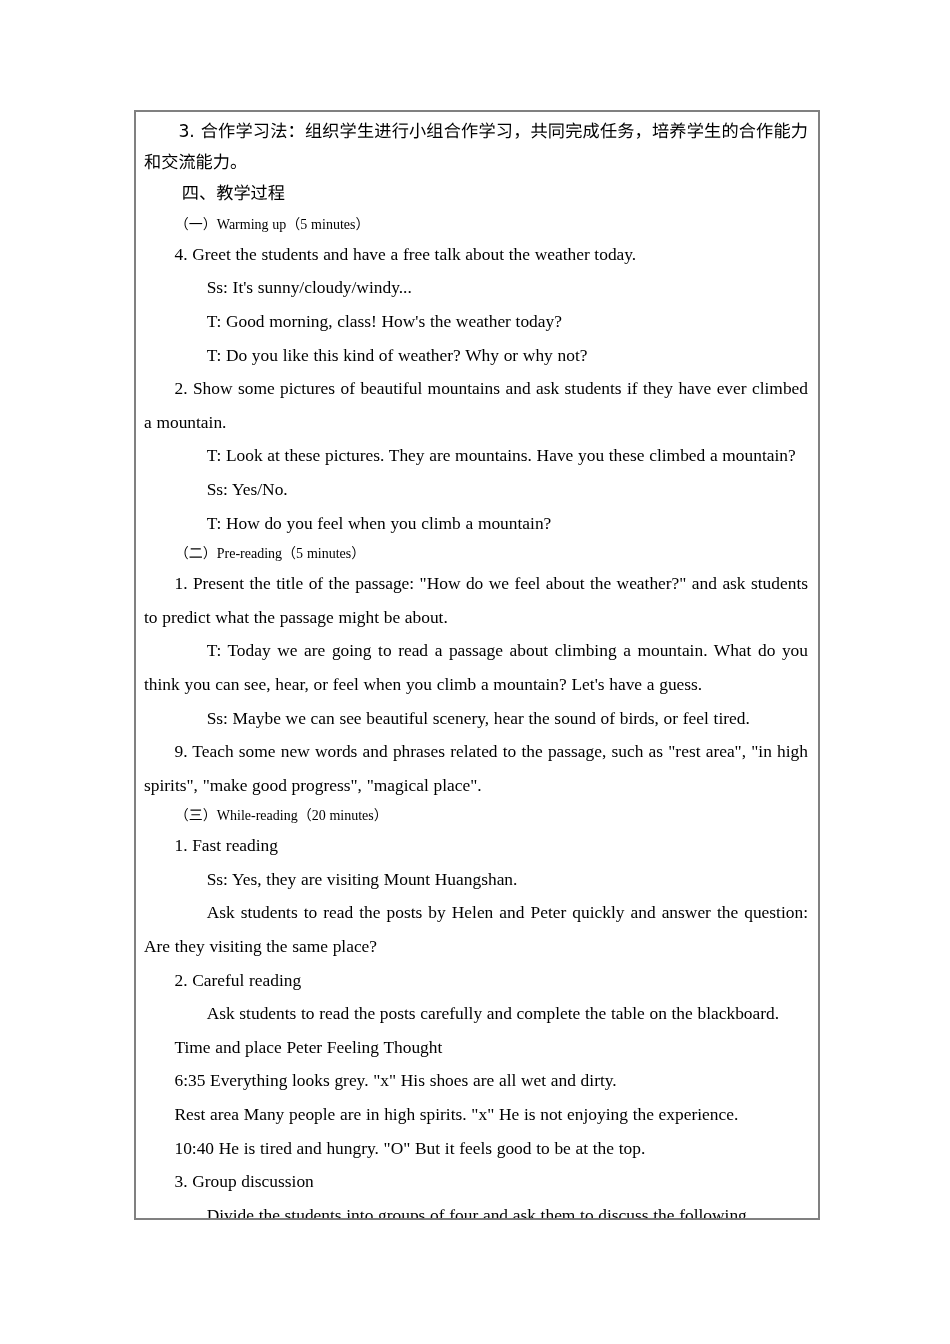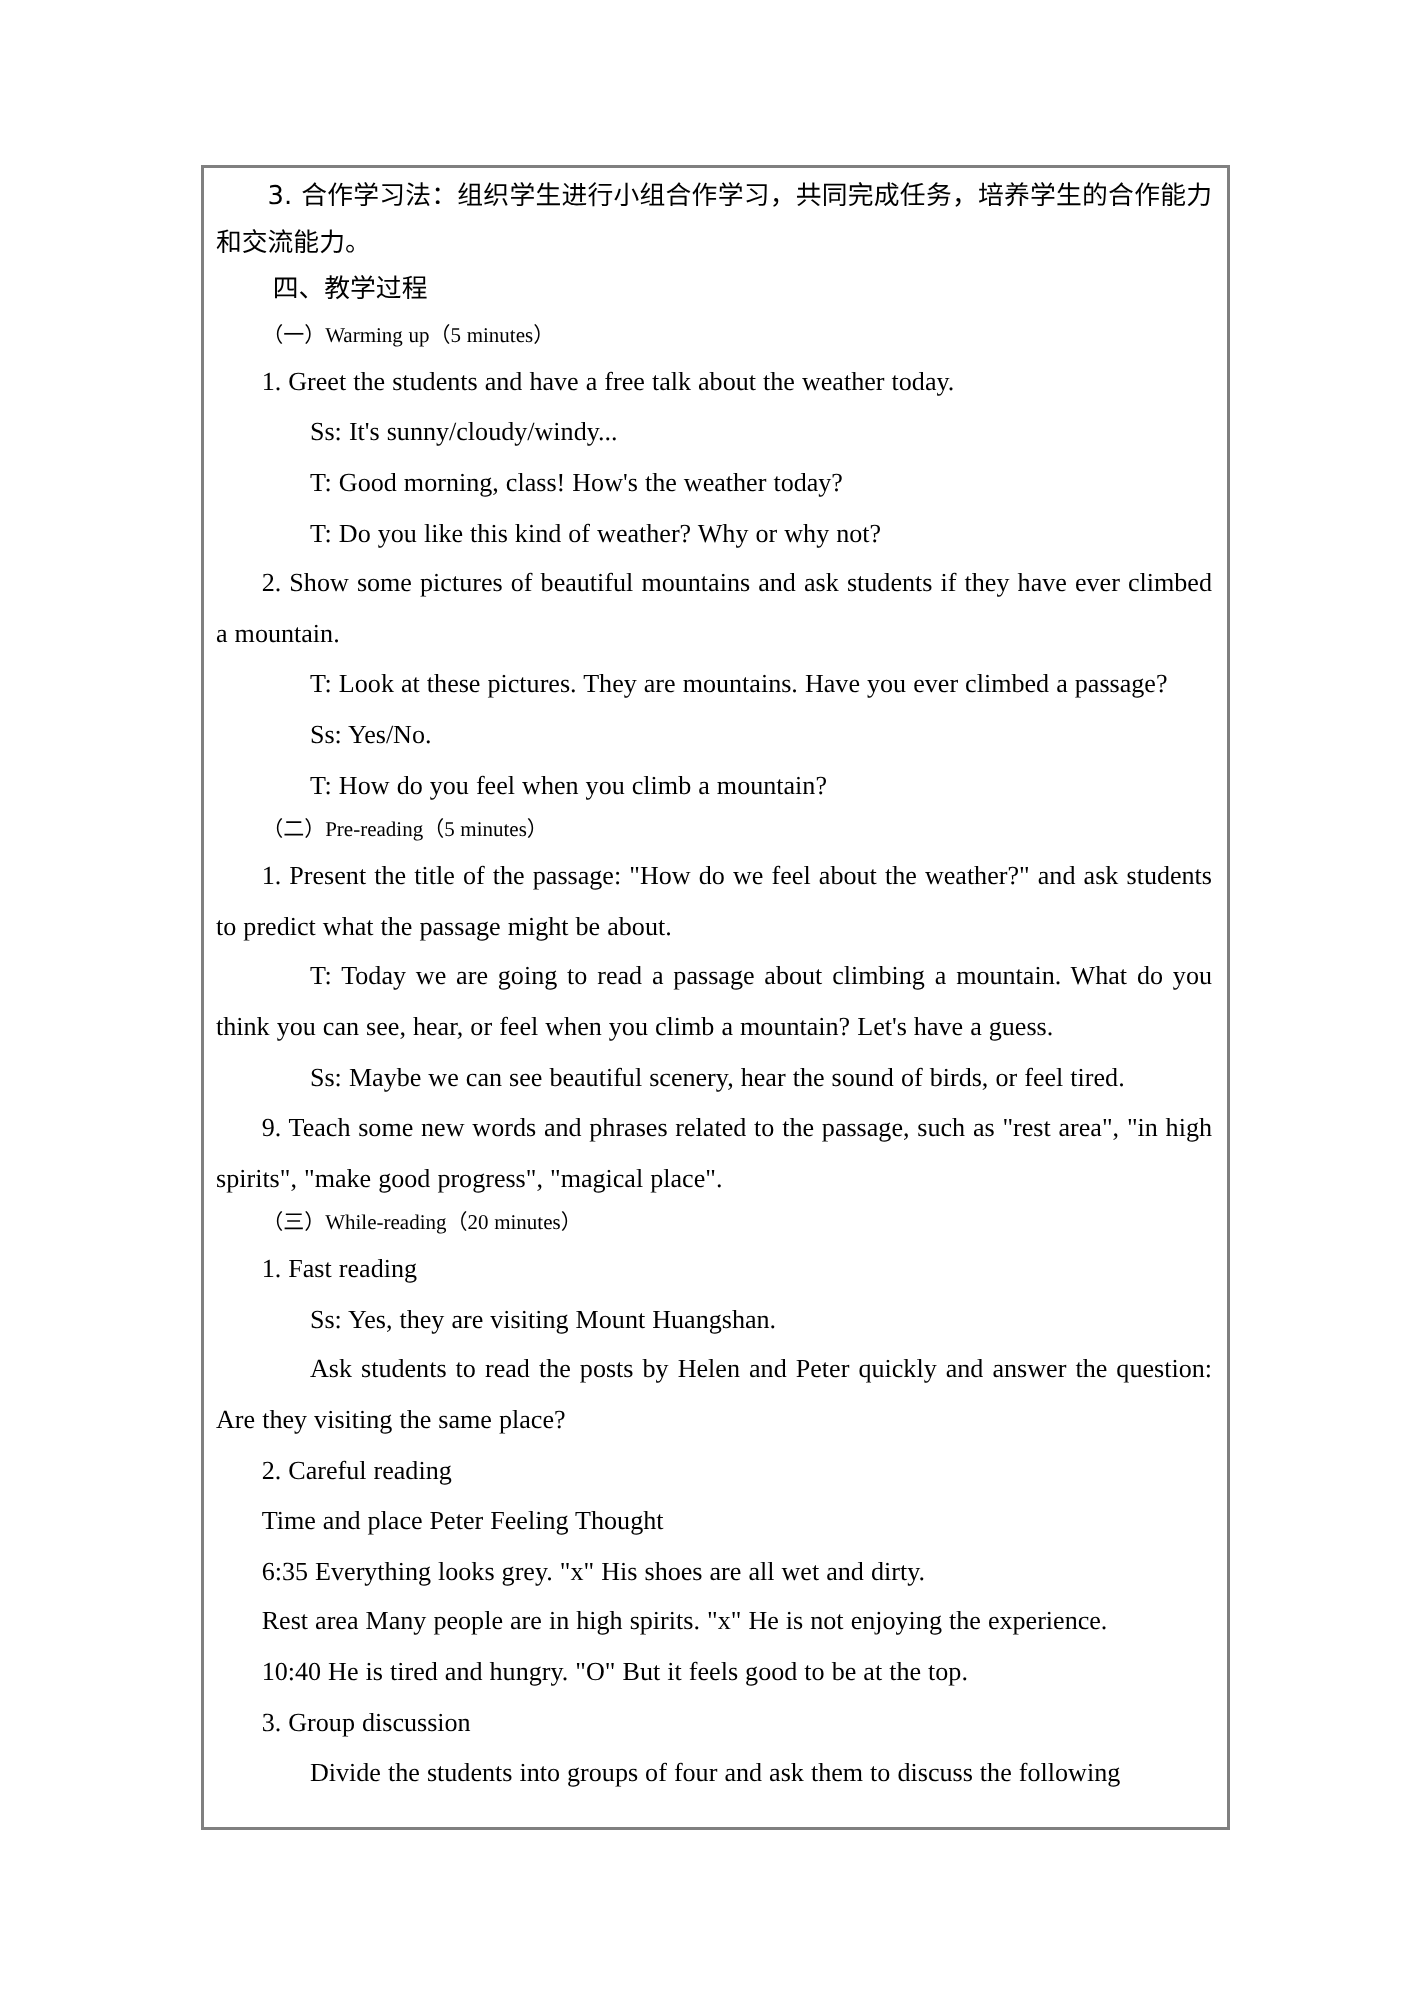--- a/index.html
+++ b/index.html
@@ -102,38 +102,39 @@
 </style>
 </head>
 <body>
 
 <div id="page">
   <div id="doc-frame">
     <div id="doc-body">
         <p class="cn">3. 合作学习法：组织学生进行小组合作学习，共同完成任务，培养学生的合作能力和交流能力。</p>
         <p class="cn-head">四、教学过程</p>
         <p class="sub-head">（一）Warming up（5 minutes）</p>
-        <p class="step">1. Greet the students and have a free talk about the weather today.</p>
+        <p class="step">4. Greet the students and have a free talk about the weather today.</p>
         <p class="dialogue">Ss: It's sunny/cloudy/windy...</p>
         <p class="dialogue">T: Good morning, class! How's the weather today?</p>
         <p class="dialogue">T: Do you like this kind of weather? Why or why not?</p>
         <p class="step">2. Show some pictures of beautiful mountains and ask students if they have ever climbed a mountain.</p>
-        <p class="dialogue">T: Look at these pictures. They are mountains. Have you ever climbed a passage?</p>
+        <p class="dialogue">T: Look at these pictures. They are mountains. Have you these climbed a mountain?</p>
         <p class="dialogue">Ss: Yes/No.</p>
         <p class="dialogue">T: How do you feel when you climb a mountain?</p>
         <p class="sub-head">（二）Pre-reading（5 minutes）</p>
         <p class="step">1. Present the title of the passage: "How do we feel about the weather?" and ask students to predict what the passage might be about.</p>
         <p class="dialogue">T: Today we are going to read a passage about climbing a mountain. What do you think you can see, hear, or feel when you climb a mountain? Let's have a guess.</p>
         <p class="dialogue">Ss: Maybe we can see beautiful scenery, hear the sound of birds, or feel tired.</p>
         <p class="step">9. Teach some new words and phrases related to the passage, such as "rest area", "in high spirits", "make good progress", "magical place".</p>
         <p class="sub-head">（三）While-reading（20 minutes）</p>
         <p class="step">1. Fast reading</p>
         <p class="dialogue">Ss: Yes, they are visiting Mount Huangshan.</p>
         <p class="dialogue">Ask students to read the posts by Helen and Peter quickly and answer the question: Are they visiting the same place?</p>
         <p class="step">2. Careful reading</p>
+        <p class="dialogue">Ask students to read the posts carefully and complete the table on the blackboard.</p>
         <p class="flat">Time and place Peter Feeling Thought</p>
         <p class="flat">6:35 Everything looks grey. "x" His shoes are all wet and dirty.</p>
         <p class="flat">Rest area Many people are in high spirits. "x" He is not enjoying the experience.</p>
         <p class="flat">10:40 He is tired and hungry. "O" But it feels good to be at the top.</p>
         <p class="step">3. Group discussion</p>
         <p class="overflow-line">Divide the students into groups of four and ask them to discuss the following</p>
       </div>
   </div>
 </div>
 

